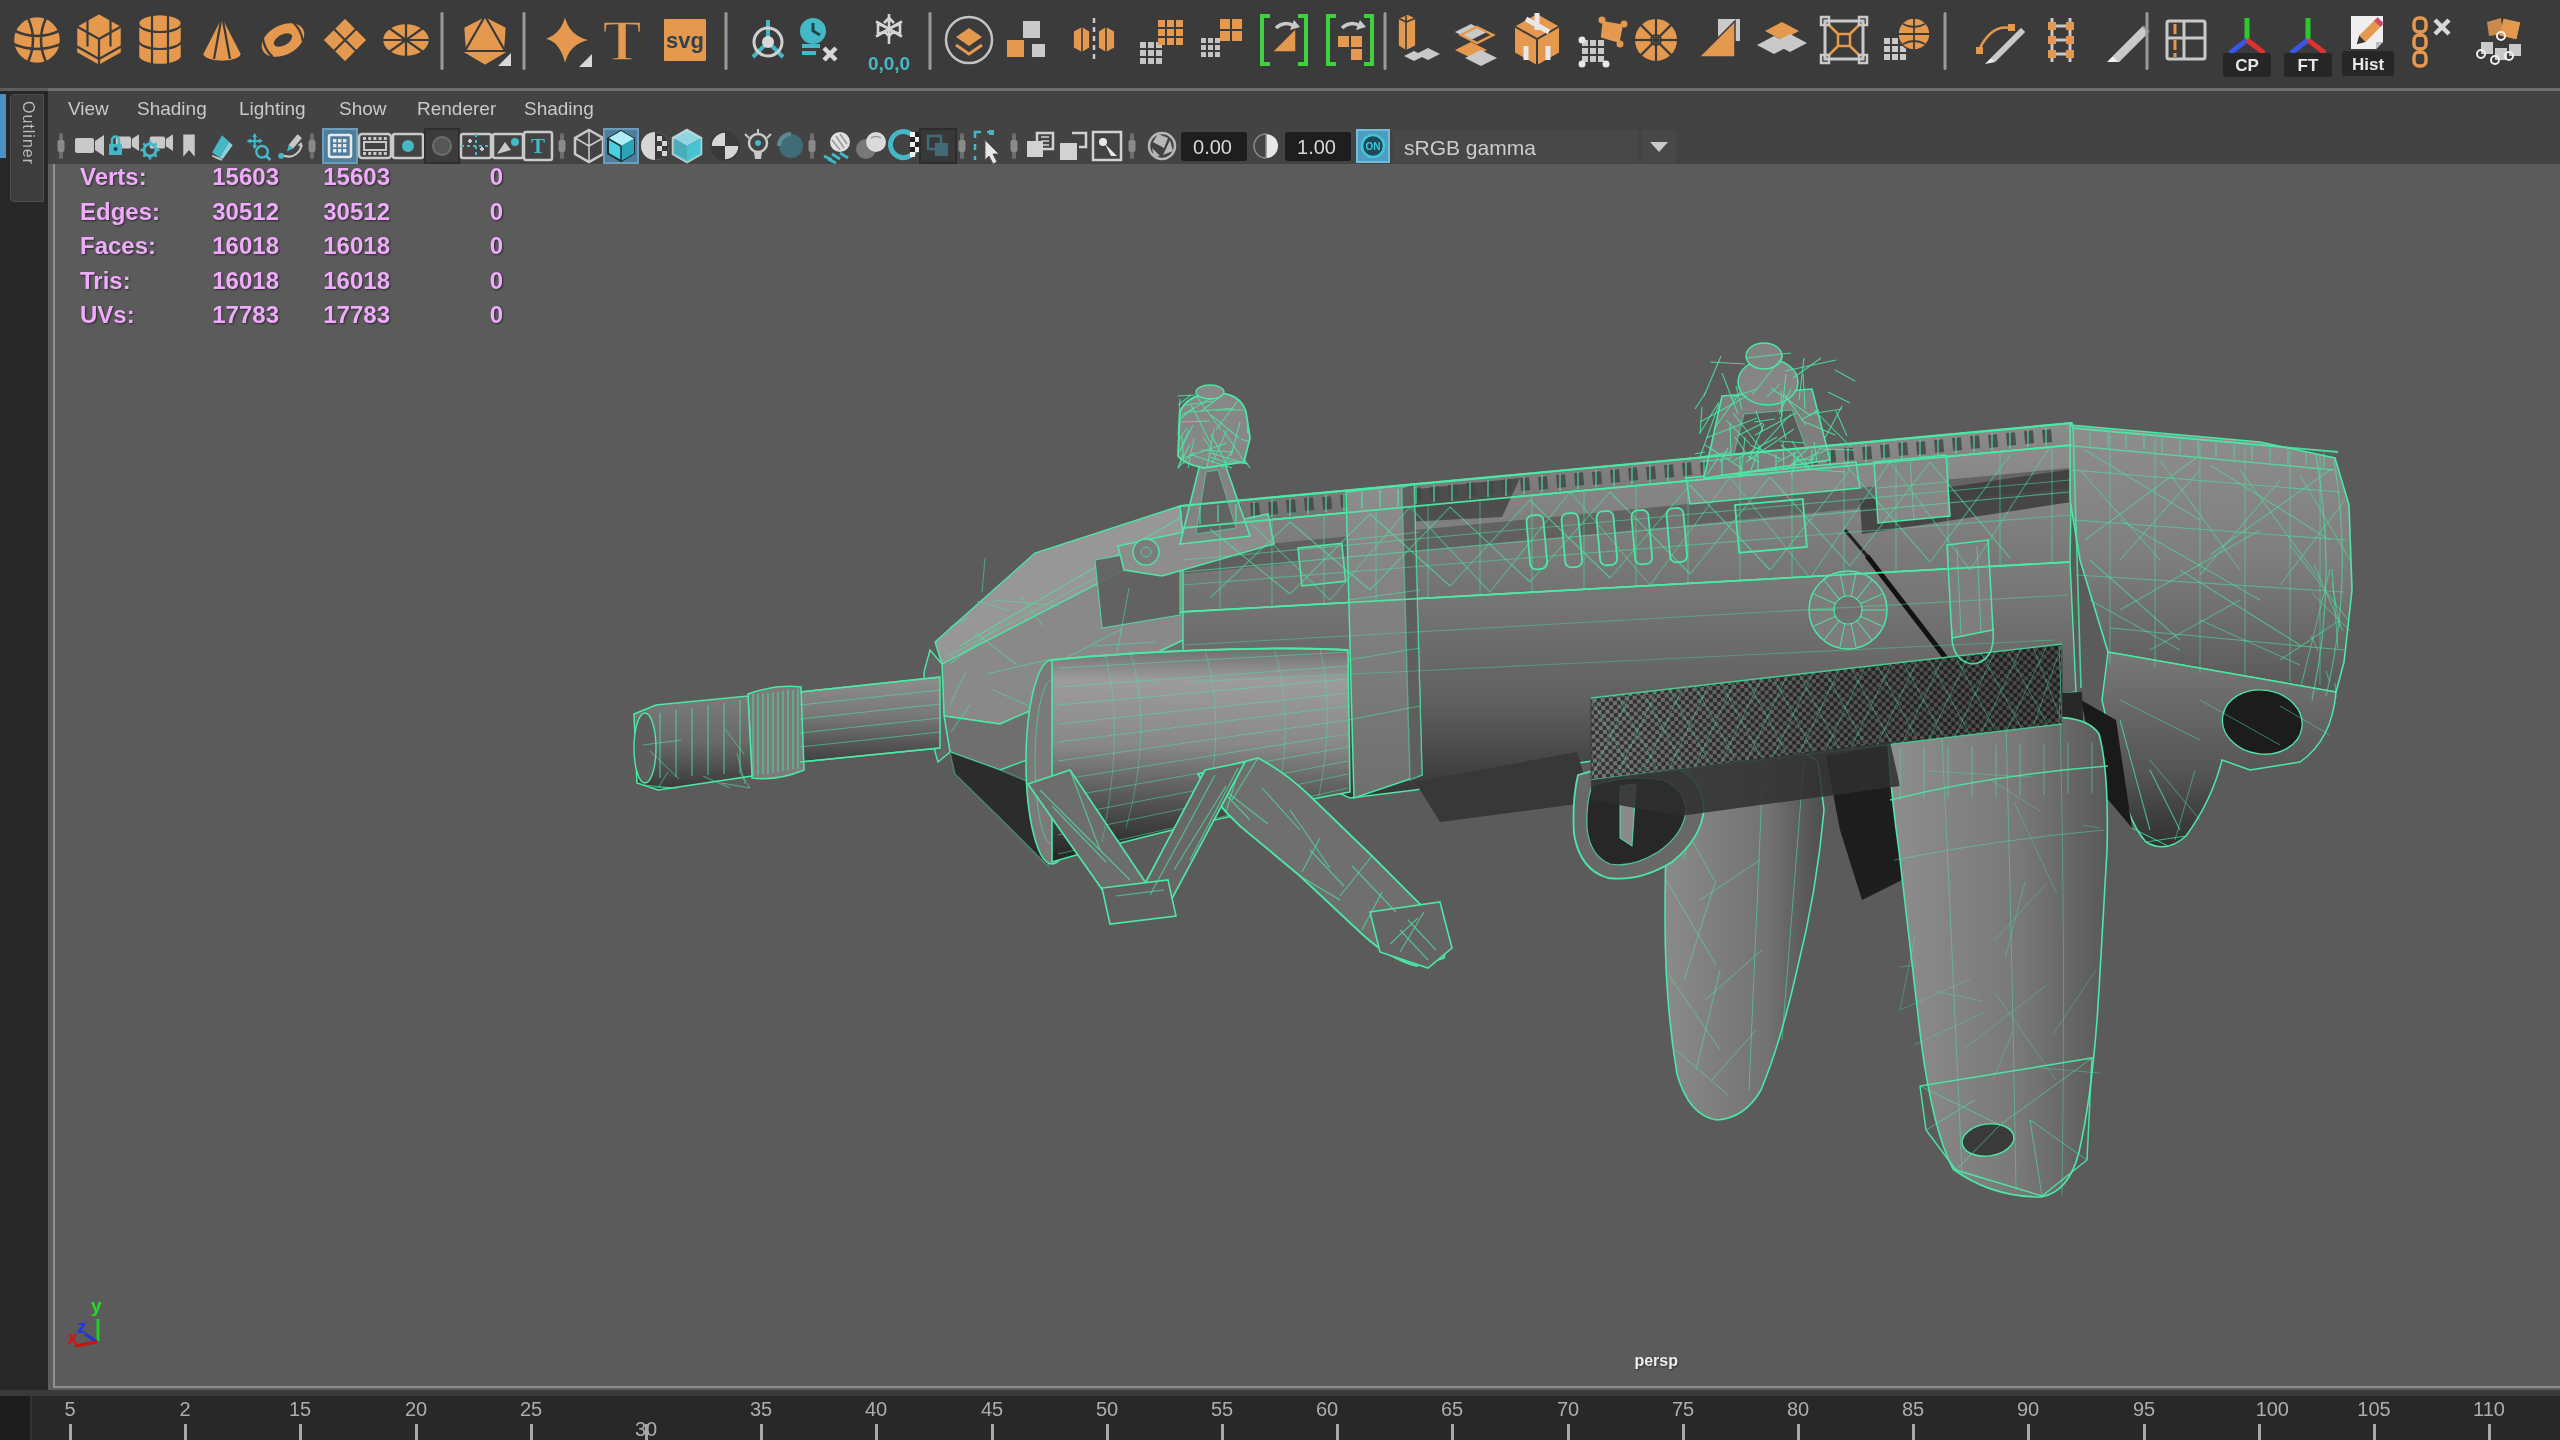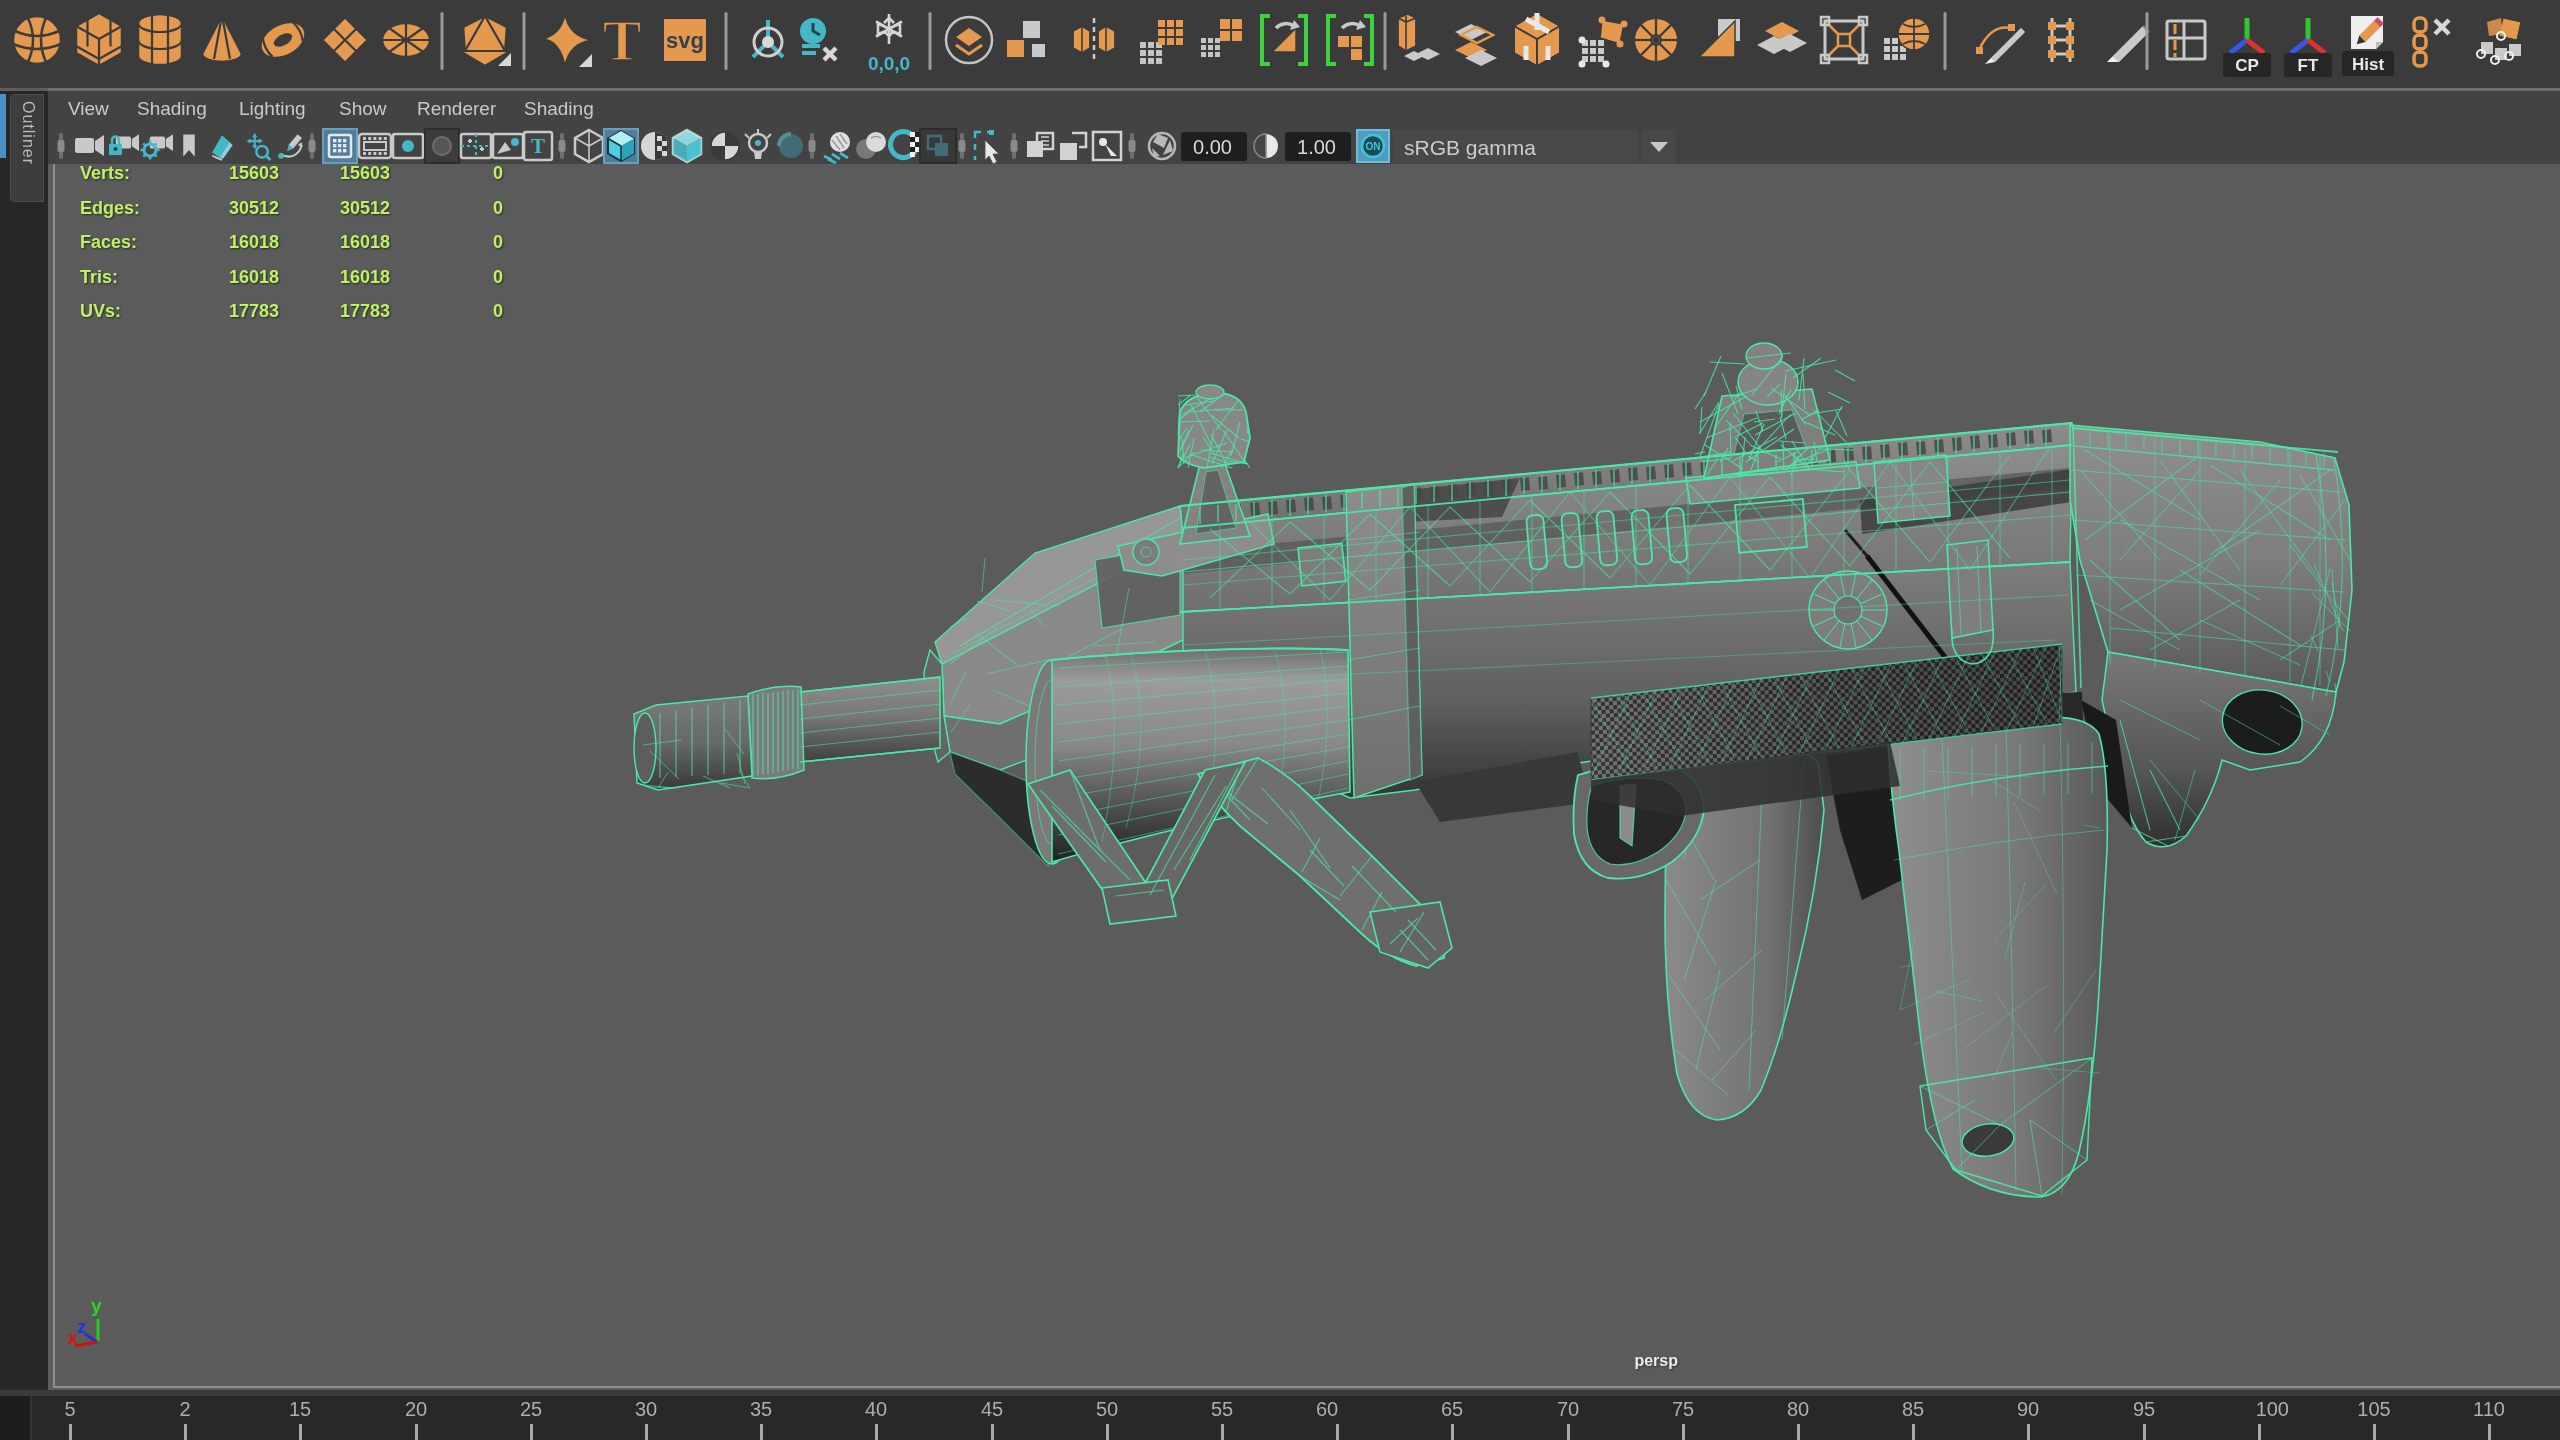--- a/index.html
+++ b/index.html
@@ -12,21 +12,21 @@
 #otxt{left:-28px;top:42px;width:90px;color:#b9b9b9;font-size:16px;transform:rotate(90deg);letter-spacing:1px;}
 #menubar{left:48px;top:91px;width:2512px;height:37px;background:#434343;}
 #toolrow{left:48px;top:128px;width:2512px;height:36px;background:#434343;}
 #vp{left:55px;top:164px;width:2505px;height:1222px;background:#5b5b5b;}
 #vpL{left:53px;top:164px;width:2px;height:1224px;background:#8f8f8f;}
 #vpB{left:53px;top:1386px;width:2507px;height:2px;background:#8f8f8f;}
 #tlgap{left:0;top:1390px;width:2560px;height:6px;background:#3a3a3a;}
 #timeline{left:0;top:1396px;width:2560px;height:44px;background:#282828;}
 #tlbox{left:0;top:1396px;width:30px;height:44px;background:#1d1d1d;border-right:2px solid #333;}
 .menuitem{position:absolute;top:98px;color:#c9c9c9;font-size:19px;}
-.hudrow{position:absolute;color:#bef264;font-size:18px;font-weight:bold;text-shadow:1px 1px 2px rgba(30,30,30,.8);}
+.hudrow{position:absolute;color:#f0abfc;font-size:24px;font-weight:bold;text-shadow:1px 1px 2px rgba(30,30,30,.8);}
 .hudnum{position:absolute;text-align:right;}
 .tlnum{position:absolute;top:2px;color:#adadad;font-size:20px;text-align:center;width:60px;}
 .tick{position:absolute;top:28px;width:3px;height:16px;background:#a8a8a8;}
 #persp{left:1578px;top:1352px;width:100px;text-align:right;color:#ececec;font-size:16px;font-weight:bold;text-shadow:1px 1px 2px #333;}
 </style>
 </head>
 <body>
 <div class="abs" id="shelf"></div>
 <div class="abs" id="topline"></div>
 <div class="abs" id="gutter"></div>
@@ -1333,21 +1333,21 @@
 <div class="abs tlnum" style="left:40px;">5</div>
 <div class="abs tick" style="left:69px;"></div>
 <div class="abs tlnum" style="left:155px;">2</div>
 <div class="abs tick" style="left:184px;"></div>
 <div class="abs tlnum" style="left:270px;">15</div>
 <div class="abs tick" style="left:299px;"></div>
 <div class="abs tlnum" style="left:386px;">20</div>
 <div class="abs tick" style="left:415px;"></div>
 <div class="abs tlnum" style="left:501px;">25</div>
 <div class="abs tick" style="left:530px;"></div>
-<div class="abs tlnum" style="left:616px;">30</div>
+<div class="abs tlnum" style="left:616px;margin-top:20px;">30</div>
 <div class="abs tick" style="left:645px;"></div>
 <div class="abs tlnum" style="left:731px;">35</div>
 <div class="abs tick" style="left:760px;"></div>
 <div class="abs tlnum" style="left:846px;">40</div>
 <div class="abs tick" style="left:875px;"></div>
 <div class="abs tlnum" style="left:962px;">45</div>
 <div class="abs tick" style="left:991px;"></div>
 <div class="abs tlnum" style="left:1077px;">50</div>
 <div class="abs tick" style="left:1106px;"></div>
 <div class="abs tlnum" style="left:1192px;">55</div>

